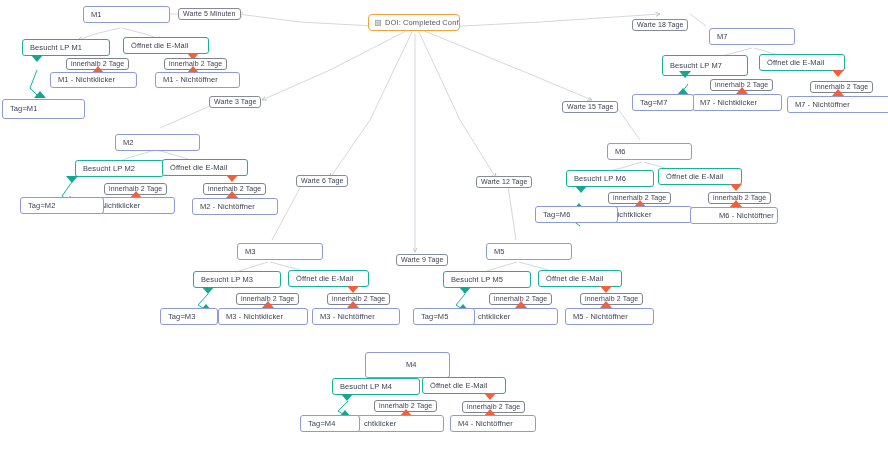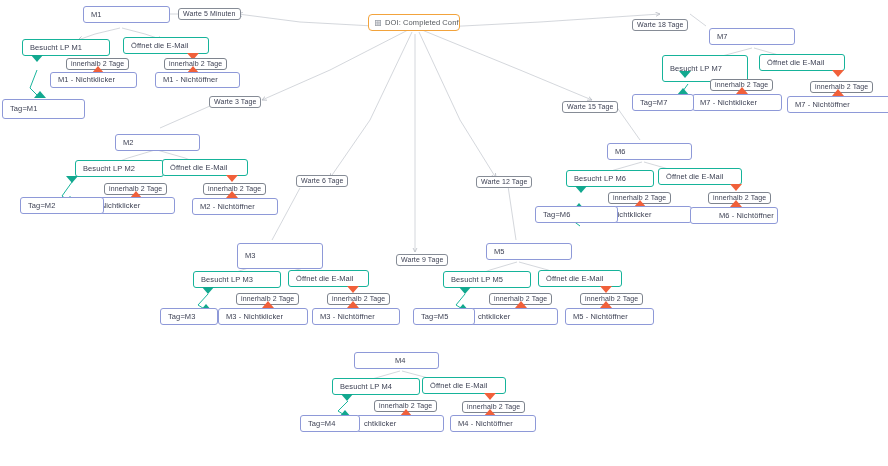--- a/index.html
+++ b/index.html
@@ -296,21 +296,21 @@
   </div>
   <div class="node result" style="left:192px; top:198px; width:86px; height:17px;">
     <span>M2 - Nichtöffner</span>
     <span class="h bot"></span>
   </div>
   <div class="node tag" style="left:20px; top:197px; width:84px; height:17px;">
     <span>Tag=M2</span>
     <span class="h bot"></span>
   </div>
 
-  <div class="node mail" style="left:237px; top:243px; width:86px; height:26px;">
+  <div class="node mail" style="left:237px; top:243px; width:86px; height:17px;">
     <span>M3</span>
     <span class="h top"></span>
     <span class="h bot"></span>
   </div>
   <div class="node cond" style="left:193px; top:271px; width:88px; height:17px;">
     <span>Besucht LP M3</span>
     <span class="h top"></span>
   </div>
   <span class="tri down-teal" style="left:202px; top:287px;"></span>
   <span class="tri up-teal" style="left:200px; top:304px;"></span>
@@ -333,21 +333,21 @@
   </div>
   <div class="node result" style="left:312px; top:308px; width:88px; height:17px;">
     <span>M3 - Nichtöffner</span>
     <span class="h bot"></span>
   </div>
   <div class="node tag" style="left:160px; top:308px; width:58px; height:17px;">
     <span>Tag=M3</span>
     <span class="h bot"></span>
   </div>
 
-  <div class="node mail" style="left:354px; top:352px; width:85px; height:17px;padding-left:40px;">
+  <div class="node mail" style="left:365px; top:352px; width:85px; height:26px;padding-left:40px;">
     <span>M4</span>
     <span class="h top"></span>
     <span class="h bot"></span>
   </div>
   <div class="node cond" style="left:332px; top:378px; width:88px; height:17px;">
     <span>Besucht LP M4</span>
     <span class="h top"></span>
   </div>
   <span class="tri down-teal" style="left:341px; top:394px;"></span>
   <span class="tri up-teal" style="left:339px; top:410px;"></span>
@@ -449,21 +449,21 @@
   <div class="node tag" style="left:535px; top:206px; width:83px; height:17px;">
     <span>Tag=M6</span>
     <span class="h bot"></span>
   </div>
 
   <div class="node mail" style="left:709px; top:28px; width:86px; height:17px;">
     <span>M7</span>
     <span class="h top"></span>
     <span class="h bot"></span>
   </div>
-  <div class="node cond" style="left:662px; top:55px; width:86px; height:27px;">
+  <div class="node cond" style="left:662px; top:55px; width:86px; height:21px;">
     <span>Besucht LP M7</span>
     <span class="h top"></span>
   </div>
   <span class="tri down-teal" style="left:679px; top:71px;"></span>
   <span class="tri up-teal" style="left:677px; top:88px;"></span>
   <div class="node cond" style="left:759px; top:54px; width:86px; height:17px;">
     <span>Öffnet die E-Mail</span>
     <span class="h top"></span>
   </div>
   <span class="tri down-red" style="left:832px; top:70px;"></span>

